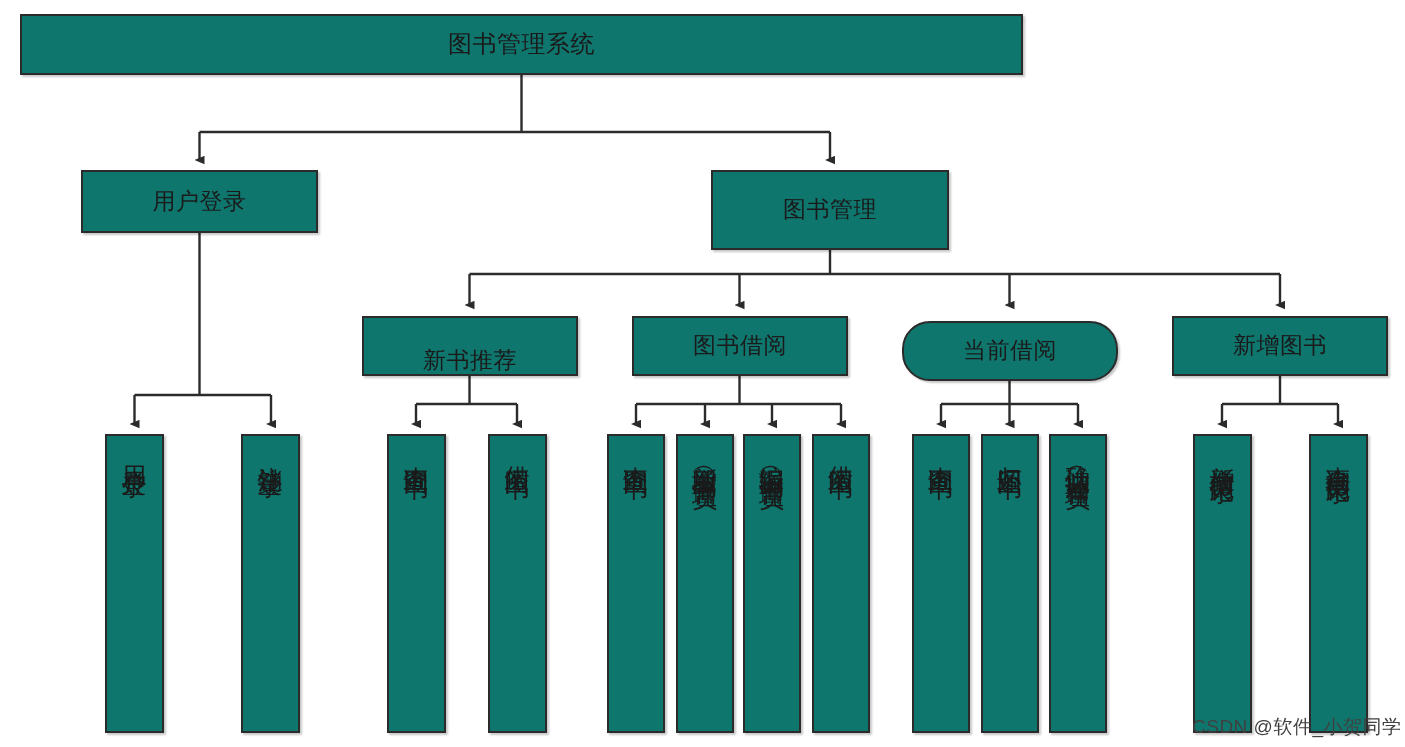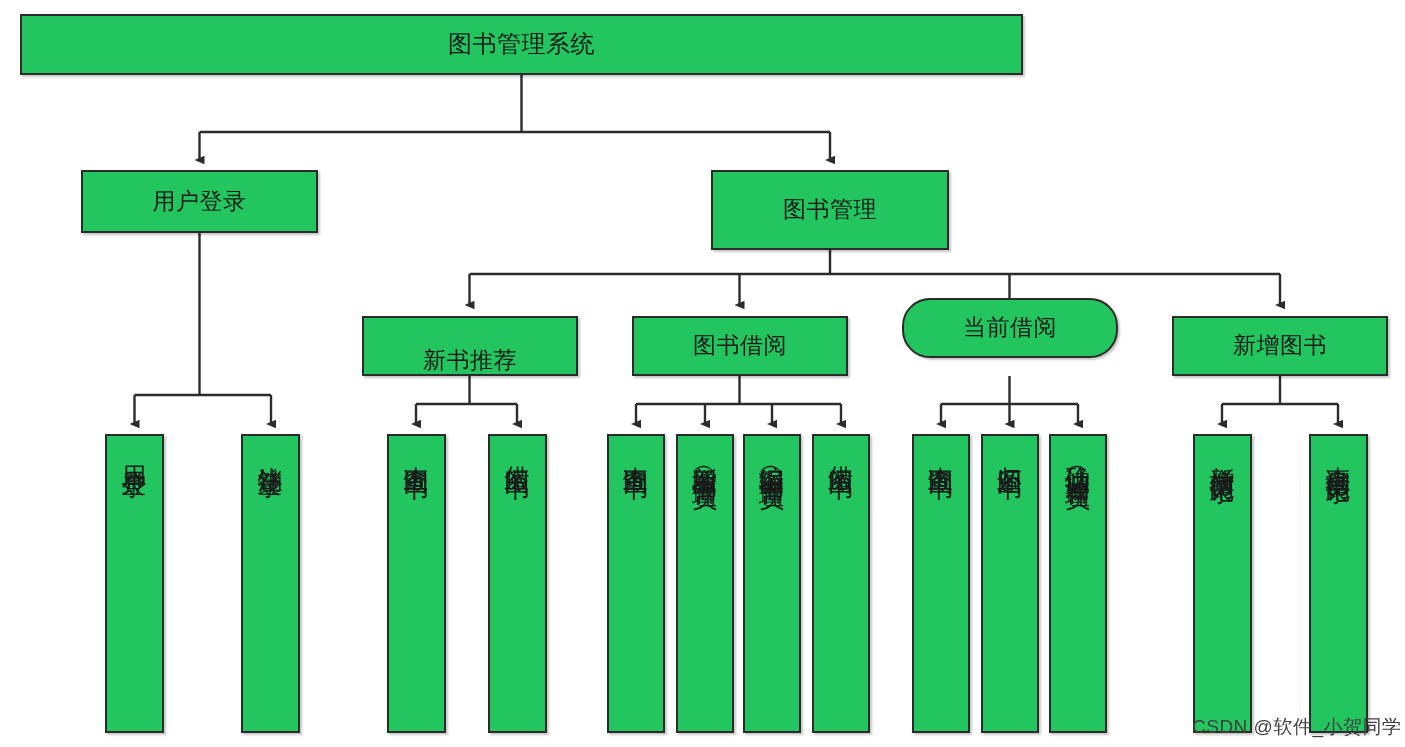--- a/index.html
+++ b/index.html
@@ -22,21 +22,21 @@
     position: absolute;
     left: 0;
     top: 0;
     width: 1405px;
     height: 747px;
     pointer-events: none;
   }
   .node {
     position: absolute;
     box-sizing: border-box;
-    background: #22c55e;
+    background: #0f766e;
     border: 2px solid #2b2b2b;
     box-shadow: 2px 2px 2px rgba(0,0,0,0.22);
     display: flex;
     align-items: center;
     justify-content: center;
     color: #1a1a1a;
     z-index: 2;
   }
   .node .label {
     display: block;
@@ -143,21 +143,21 @@
   <div class="node h" style="left:711px; top:170px; width:238px; height:80px;">
     <span class="label">图书管理</span>
   </div>
 
   <div class="node h" style="left:362px; top:316px; width:216px; height:60px;align-items:flex-end;">
     <span class="label">新书推荐</span>
   </div>
   <div class="node h" style="left:632px; top:316px; width:216px; height:60px;">
     <span class="label">图书借阅</span>
   </div>
-  <div class="node h" style="left:902px; top:298px; width:216px; height:60px;border-radius:28px;">
+  <div class="node h" style="left:902px; top:321px; width:216px; height:60px;border-radius:28px;">
     <span class="label">当前借阅</span>
   </div>
   <div class="node h" style="left:1172px; top:316px; width:216px; height:60px;">
     <span class="label">新增图书</span>
   </div>
 
   <div class="node v" style="left:105px; top:434px; width:59px; height:299px;">
     <span class="label">用户登录</span>
   </div>
   <div class="node v" style="left:241px; top:434px; width:59px; height:299px;">

